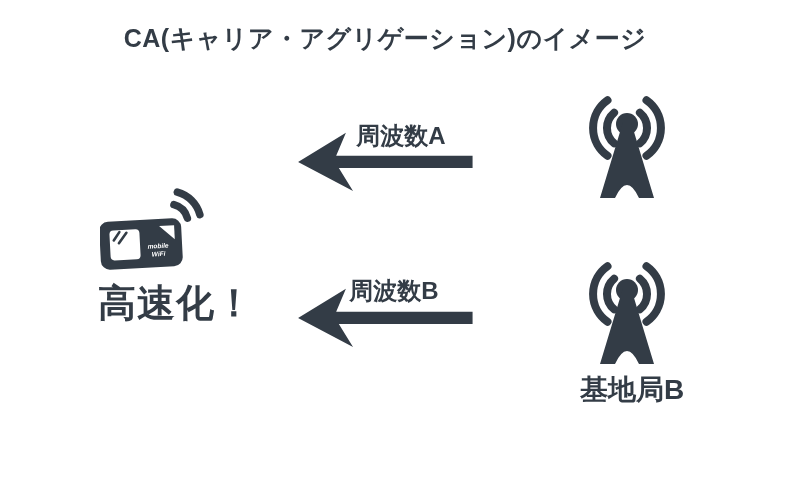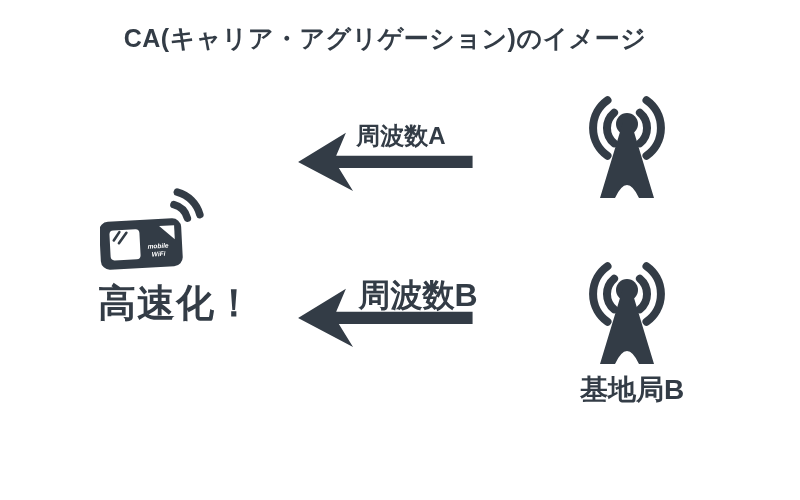--- a/index.html
+++ b/index.html
@@ -5,21 +5,21 @@
   html,body{margin:0;padding:0;background:#fff;}
   .stage{
     position:relative;width:800px;height:436px;overflow:hidden;
     background:var(--bg,#ffffff);color:var(--ink,#333c46);
     font-family:"Liberation Sans",sans-serif;font-weight:bold;
   }
   .label{position:absolute;white-space:nowrap;line-height:1.15;transform:translateX(-50%);}
   .title{top:24px;left:385px;font-size:25px;letter-spacing:.5px;}
   .footer{top:432px;left:376px;font-size:26px;letter-spacing:.5px;}
   .freq-a{top:122px;left:401px;font-size:24px;}
-  .freq-b{top:277px;left:418px;font-size:32px;}
+  .freq-b{top:277px;left:394px;font-size:24px;}
   .station-a{top:208px;left:632px;font-size:24px;}
   .station-b{top:374px;left:632px;font-size:28px;}
   .speedup{top:282px;left:148px;font-size:38px;letter-spacing:1px;margin-left:28px;}
   .arrow{position:absolute;width:180px;height:62px;}
   .arrow-a{left:294px;top:130px;}
   .arrow-b{left:294px;top:286px;}
   .tower{position:absolute;width:100px;height:112px;}
   .tower-a{left:577px;top:92px;}
   .tower-b{left:577px;top:258px;}
   .router{position:absolute;left:100px;top:188px;width:110px;height:85px;}

